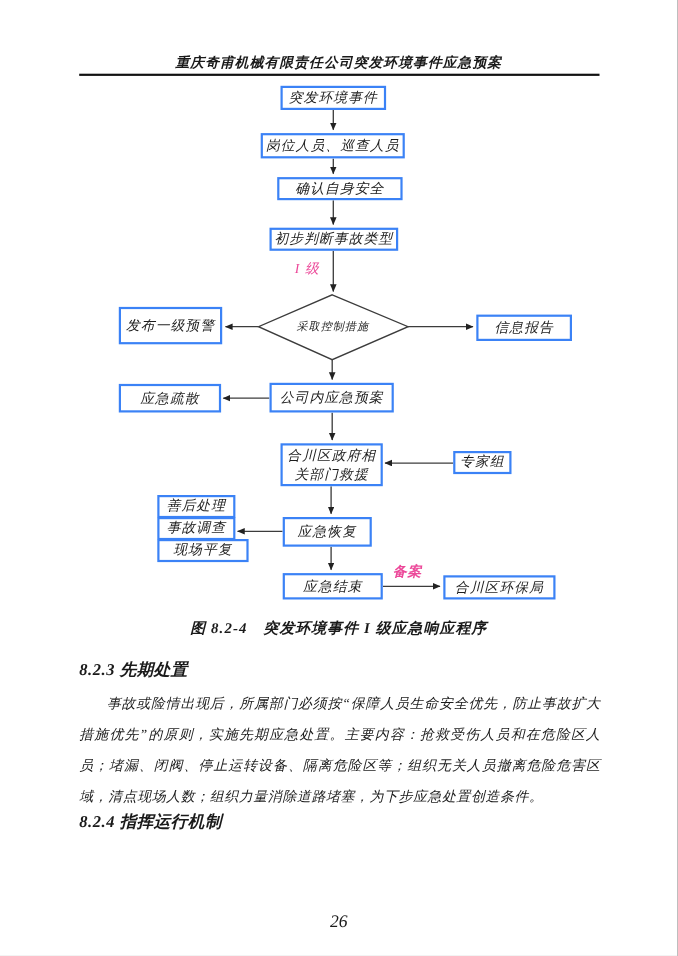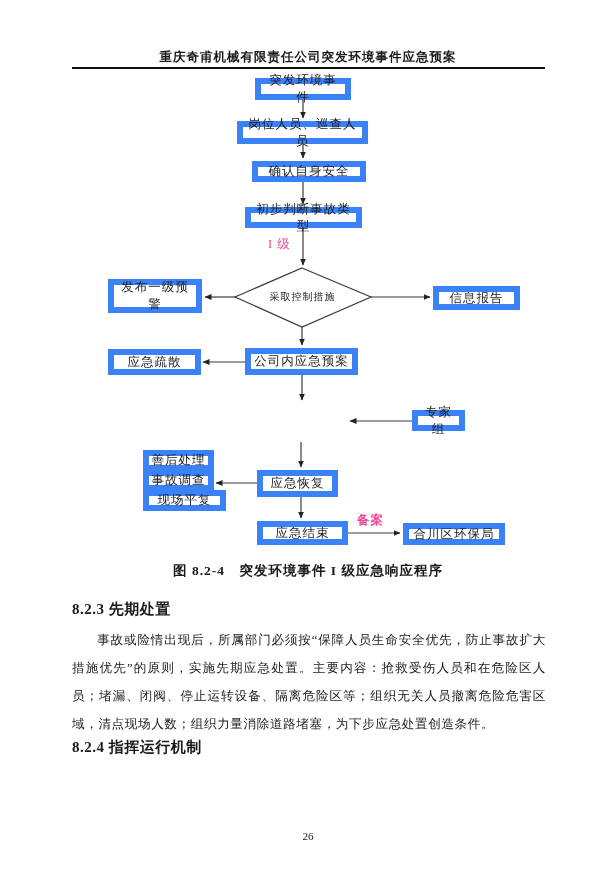--- a/index.html
+++ b/index.html
@@ -4,32 +4,33 @@
 <style>
   html,body{margin:0;padding:0;background:#888;}
   .page{
     position:relative;
     width:616px;height:869px;
     margin:0 auto;
     background:#ffffff;
     font-family:"Liberation Serif","DejaVu Serif",serif;
     color:#1a1a1a;
     overflow:hidden;
+    font-style:italic;
   }
   .hdr-title{
     position:absolute;top:49px;left:0;width:616px;
     text-align:center;font-size:12.5px;font-weight:bold;letter-spacing:1px;
   }
   .hdr-rule{
     position:absolute;top:67px;left:72px;width:473px;height:2px;background:#111;
   }
   .flow-svg{position:absolute;top:0;left:0;pointer-events:none;}
   .node{
     position:absolute;box-sizing:border-box;
-    border:6px solid #3b82f6;background:#fff;
+    border:2px solid #3b82f6;background:#fff;
     display:flex;align-items:center;justify-content:center;
     font-size:12.5px;letter-spacing:1px;text-align:center;
     line-height:1.35;color:#1d1d1d;padding:0 2px;
   }
   .flabel{
     position:absolute;font-size:12.5px;letter-spacing:1px;color:#ec4899;white-space:nowrap;
   }
   .flabel.bold{font-weight:bold;}
   .diamond-text{
     position:absolute;font-size:10px;letter-spacing:1px;color:#1d1d1d;
@@ -43,21 +44,21 @@
     position:absolute;left:72px;width:474px;
     font-size:15px;font-weight:bold;letter-spacing:0.5px;margin:0;
   }
   .sec-para{
     position:absolute;left:72px;width:474px;
     font-size:12.6px;line-height:28px;text-align:justify;text-indent:2em;
     letter-spacing:0.6px;margin:0;
   }
   .page-no{
     position:absolute;top:830px;left:0;width:616px;
-    text-align:center;font-size:11px;
+    text-align:center;font-size:16px;
   }
 </style>
 </head>
 <body>
 
 <div class="page">
 
   <div class="hdr-title">重庆奇甫机械有限责任公司突发环境事件应急预案</div>
   <div class="hdr-rule"></div>
 
@@ -94,20 +95,21 @@
   <div class="flabel" style="left:268px;top:236px;">I 级</div>
 
   <div class="diamond-text" style="left:246px;top:290px;width:113px;">采取控制措施</div>
 
   <div class="node" style="left:108px;top:279px;width:94px;height:34px;">发布一级预警</div>
   <div class="node" style="left:433px;top:286px;width:87px;height:24px;">信息报告</div>
 
   <div class="node" style="left:245px;top:348px;width:113px;height:27px;">公司内应急预案</div>
   <div class="node" style="left:108px;top:349px;width:93px;height:26px;text-align:center;">应急疏散</div>
 
+  <div class="node" style="left:255px;top:403px;width:93px;height:39px;">合川区政府相关部门救援</div>
   <div class="node" style="left:412px;top:410px;width:53px;height:21px;">专家组</div>
 
   <div class="node" style="left:143px;top:450px;width:71px;height:21px;">善后处理</div>
   <div class="node" style="left:143px;top:470px;width:71px;height:21px;">事故调查</div>
   <div class="node" style="left:143px;top:490px;width:83px;height:21px;">现场平复</div>
 
   <div class="node" style="left:257px;top:470px;width:81px;height:27px;">应急恢复</div>
   <div class="node" style="left:257px;top:521px;width:91px;height:24px;">应急结束</div>
 
   <div class="flabel bold" style="left:357px;top:512px;">备案</div>

